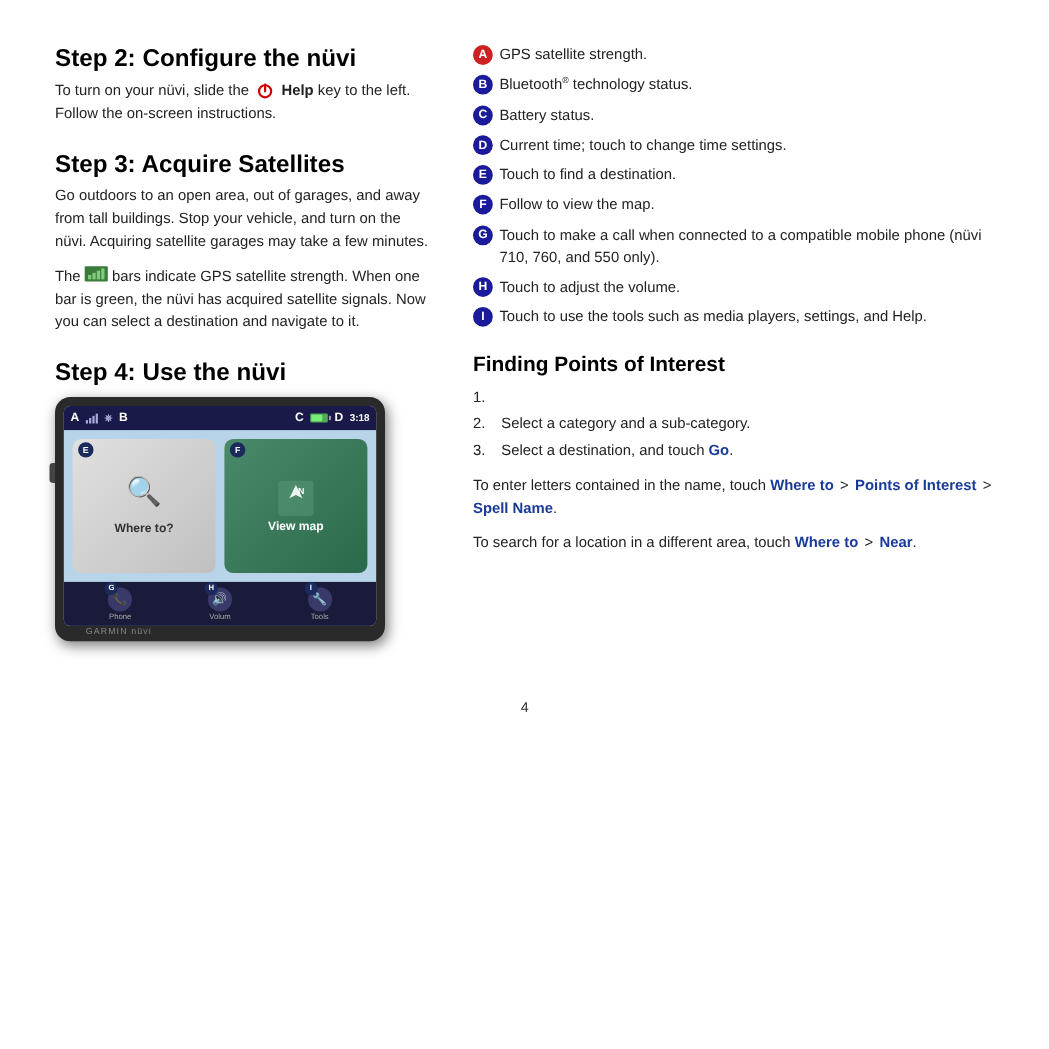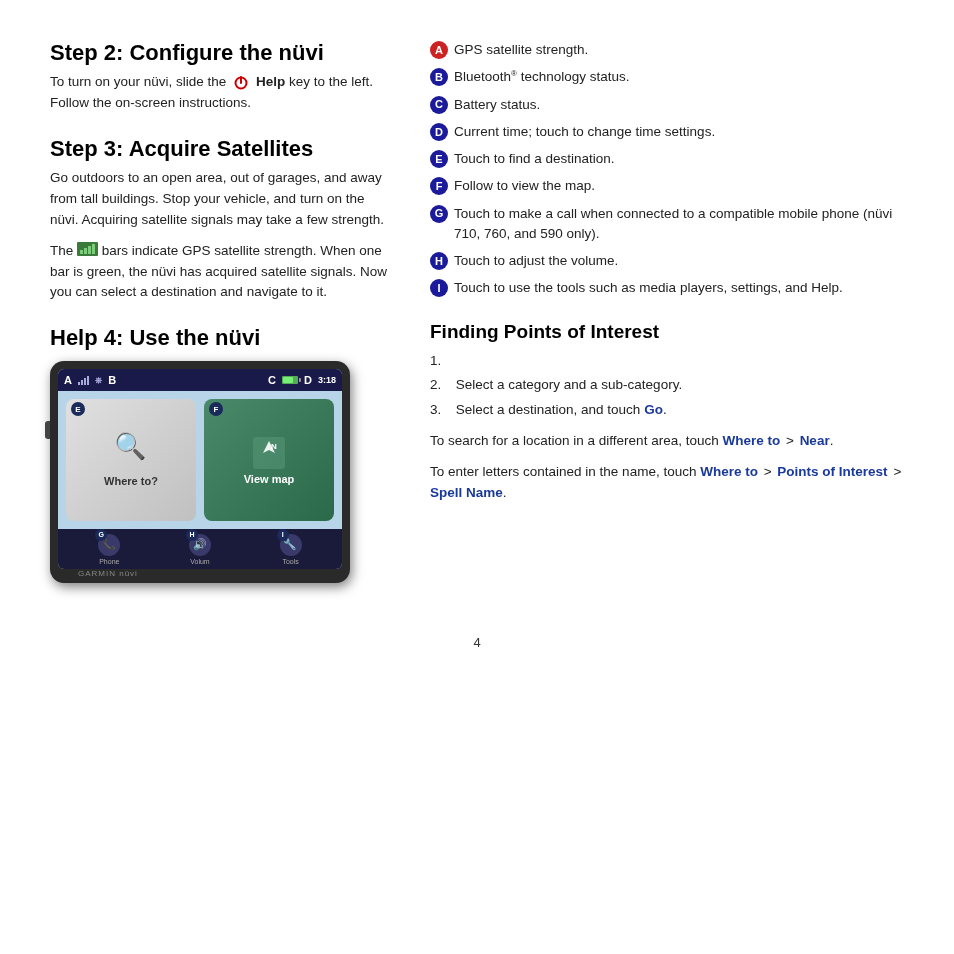--- a/index.html
+++ b/index.html
@@ -368,35 +368,35 @@
             <line x1="8" y1="3" x2="8" y2="9" stroke="#cc0000" stroke-width="2" stroke-linecap="round"></line>
           </svg>
         </span>
         <strong>Help</strong>
         <span>key to the left. Follow the on-screen instructions.</span>
       </p>
     </div>
 
     <div class="section">
       <h2>Step 3: Acquire Satellites</h2>
-      <p>Go outdoors to an open area, out of garages, and away from tall buildings. Stop your vehicle, and turn on the nüvi. Acquiring satellite signals may take a few strength.</p>
+      <p>Go outdoors to an open area, out of garages, and away from tall buildings. Stop your vehicle, and turn on the nüvi. Acquiring satellite garages may take a few minutes.</p>
       <p>
         <span>The</span>
         <span class="gps-bars">
           <span></span>
             <span></span>
             <span></span>
             <span></span>
         </span>
         <span>bars indicate GPS satellite strength. When one bar is green, the nüvi has acquired satellite signals. Now you can select a destination and navigate to it.</span>
       </p>
     </div>
 
     <div class="section">
-      <h2>Help 4: Use the nüvi</h2>
+      <h2>Step 4: Use the nüvi</h2>
 
       <div class="device-wrapper">
         <div class="device">
           <div class="device-side-btn"></div>
           <div class="device-screen">
 
             <div class="screen-topbar">
               <div class="topbar-left">
                 <span class="label-a">A</span>
                 <div class="signal-bars-mini">
@@ -483,21 +483,21 @@
       <div class="item-row">
         <span class="circle-label circle-e">E</span>
         <span class="item-text">Touch to find a destination.</span>
       </div>
       <div class="item-row">
         <span class="circle-label circle-f">F</span>
         <span class="item-text">Follow to view the map.</span>
       </div>
       <div class="item-row">
         <span class="circle-label circle-g">G</span>
-        <span class="item-text">Touch to make a call when connected to a compatible mobile phone (nüvi 710, 760, and 590 only).</span>
+        <span class="item-text">Touch to make a call when connected to a compatible mobile phone (nüvi 710, 760, and 550 only).</span>
       </div>
       <div class="item-row">
         <span class="circle-label circle-h">H</span>
         <span class="item-text">Touch to adjust the volume.</span>
       </div>
       <div class="item-row">
         <span class="circle-label circle-i">I</span>
         <span class="item-text">Touch to use the tools such as media players, settings, and Help.</span>
       </div>
     </div>
@@ -511,23 +511,23 @@
         <li>
           <span class="num">2.</span>
           <span>&nbsp;Select a category and a sub-category.</span>
         </li>
         <li>
           <span class="num">3.</span>
           <span>&nbsp;Select a destination, and touch <strong class="bold-blue">Go</strong>.</span>
         </li>
       </ol>
       <p>
+        To enter letters contained in the name, touch <strong class="bold-blue">Where to</strong> <span class="gt">&gt;</span> <strong class="bold-blue">Points of Interest</strong> <span class="gt">&gt;</span> <strong class="bold-blue">Spell Name</strong>.
+      </p>
+      <p>
         To search for a location in a different area, touch <strong class="bold-blue">Where to</strong> <span class="gt">&gt;</span> <strong class="bold-blue">Near</strong>.
       </p>
-      <p>
-        To enter letters contained in the name, touch <strong class="bold-blue">Where to</strong> <span class="gt">&gt;</span> <strong class="bold-blue">Points of Interest</strong> <span class="gt">&gt;</span> <strong class="bold-blue">Spell Name</strong>.
-      </p>
     </div>
 
   </div>
 </div>
 
 <div class="page-number">4</div>
 
 </body></html>

